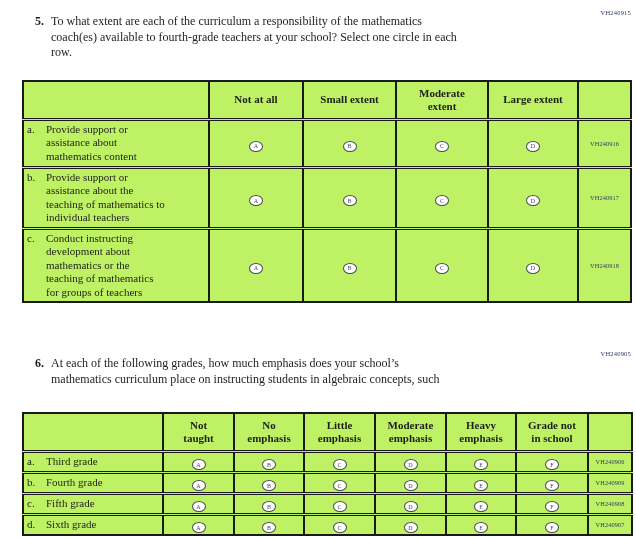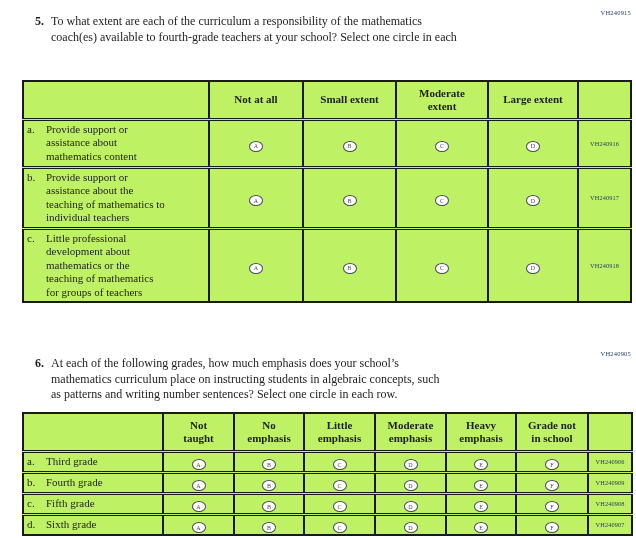--- a/index.html
+++ b/index.html
@@ -73,20 +73,21 @@
 
 <div id="page">
 
   <div class="qcode" id="code5">VH240915</div>
 
   <div class="question" id="q5">
     <span class="qnum">5.</span>
     <div class="qtext">
       <div class="qline"><span>To what extent are each of the curriculum a responsibility of the mathematics</span></div>
       <div class="qline"><span>coach(es) available to fourth-grade teachers at your school? Select </span><span class="bold">one</span><span> circle in each</span></div>
+      <div class="qline"><span>row.</span></div>
     </div>
   </div>
 
   <table class="grid" id="table1">
     <colgroup>
       <col style="width:186px">
         <col style="width:94px">
         <col style="width:93px">
       <col style="width:92px">
         <col style="width:90px">
@@ -145,21 +146,21 @@
         <td class="opt"><span class="circle">B</span></td>
         <td class="opt"><span class="circle">C</span></td>
         <td class="opt"><span class="circle">D</span></td>
         <td class="codecell">VH240917</td>
       </tr>
       <tr class="r2">
         <td class="labelcell">
           <div class="labelwrap">
             <span class="itemletter">c.</span>
             <span class="itemtext">
-                <div>Little professional</div>
+                <div>Conduct instructing</div>
                 <div>development about</div>
                 <div>mathematics or the</div>
                 <div>teaching of mathematics</div>
                 <div>for groups of teachers</div>
               </span>
           </div>
         </td>
         <td class="opt"><span class="circle">A</span></td>
         <td class="opt"><span class="circle">B</span></td>
         <td class="opt"><span class="circle">C</span></td>
@@ -169,21 +170,20 @@
     </tbody>
   </table>
 
   <div class="qcode" id="code6">VH240905</div>
 
   <div class="question" id="q6">
     <span class="qnum">6.</span>
     <div class="qtext">
       <div class="qline"><span>At each of the following grades, how much emphasis does your school’s</span></div>
       <div class="qline"><span>mathematics curriculum place on instructing students in </span><span class="bold">algebraic concepts</span><span>, such</span></div>
-      <div class="qline"><span>as patterns and writing number sentences? Select </span><span class="bold">one</span><span> circle in each row.</span></div>
     </div>
   </div>
 
   <table class="grid" id="table2">
     <colgroup>
       <col style="width:140px">
         <col style="width:71px">
         <col style="width:70px">
         <col style="width:71px">
       <col style="width:71px">

